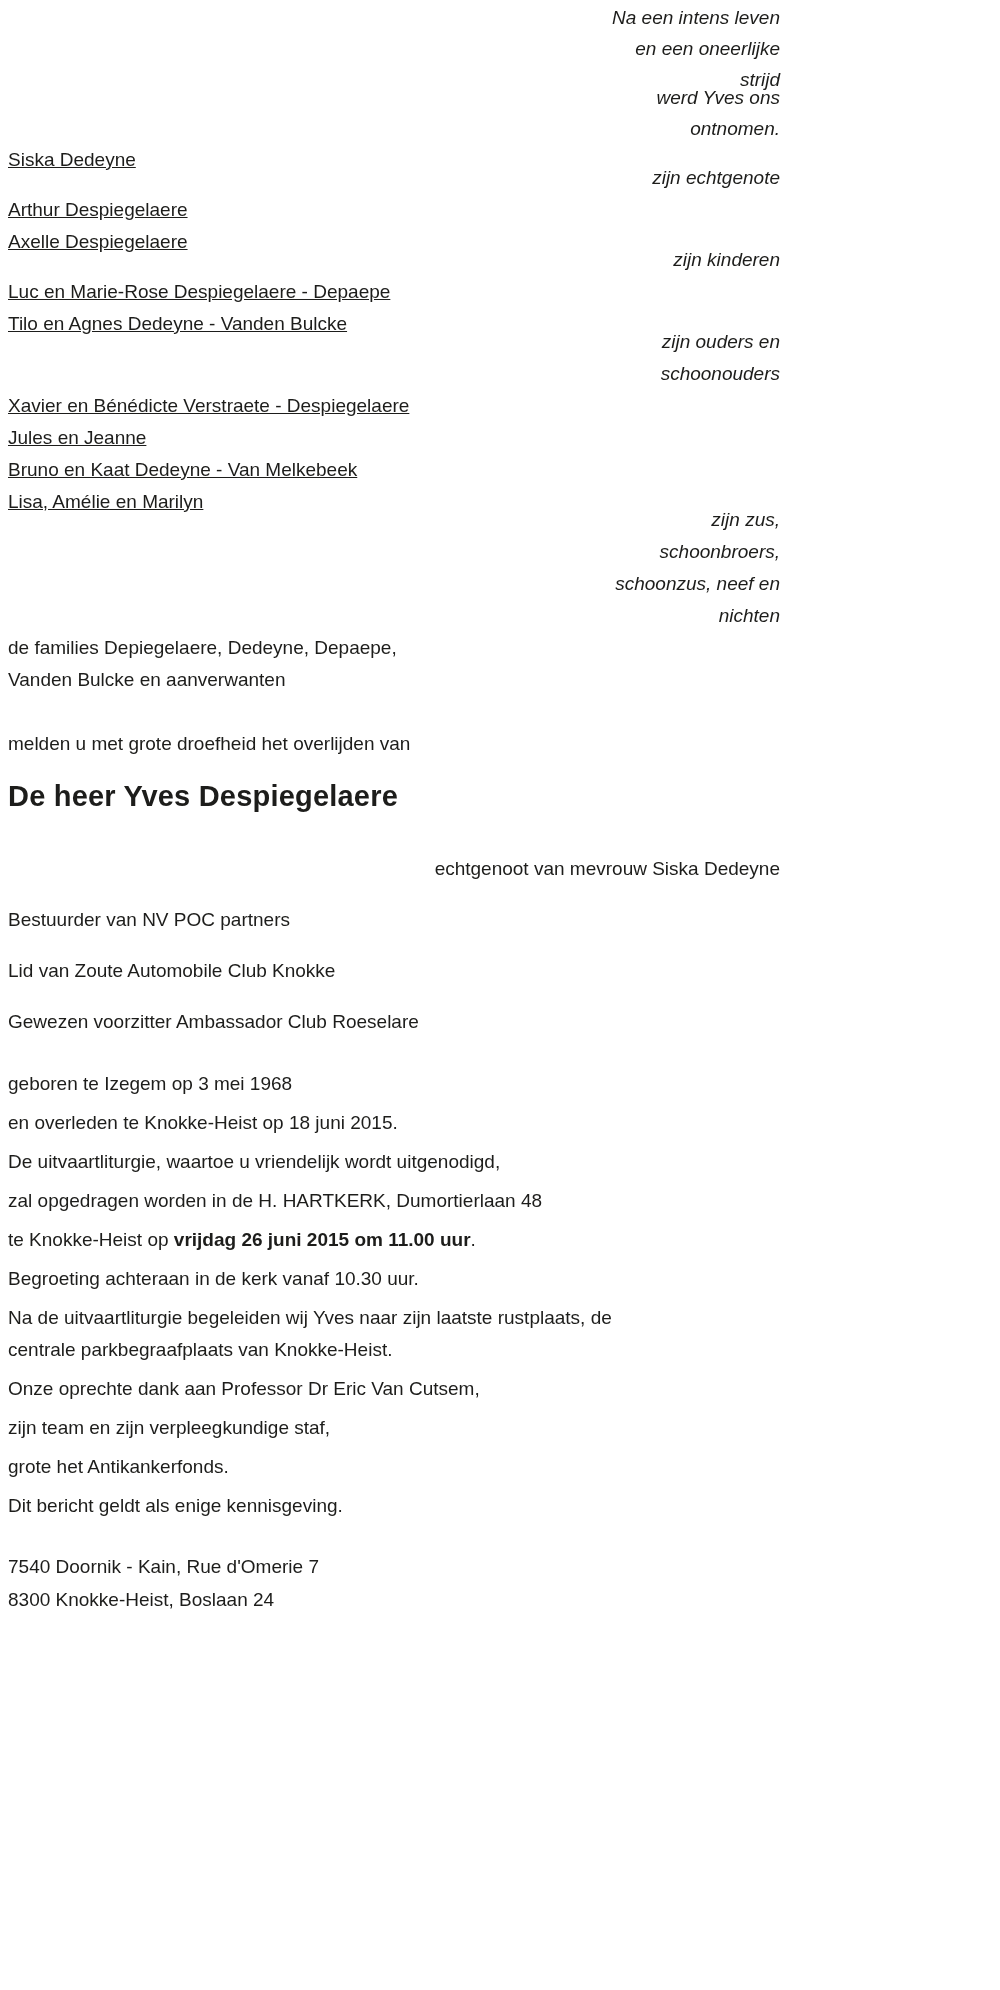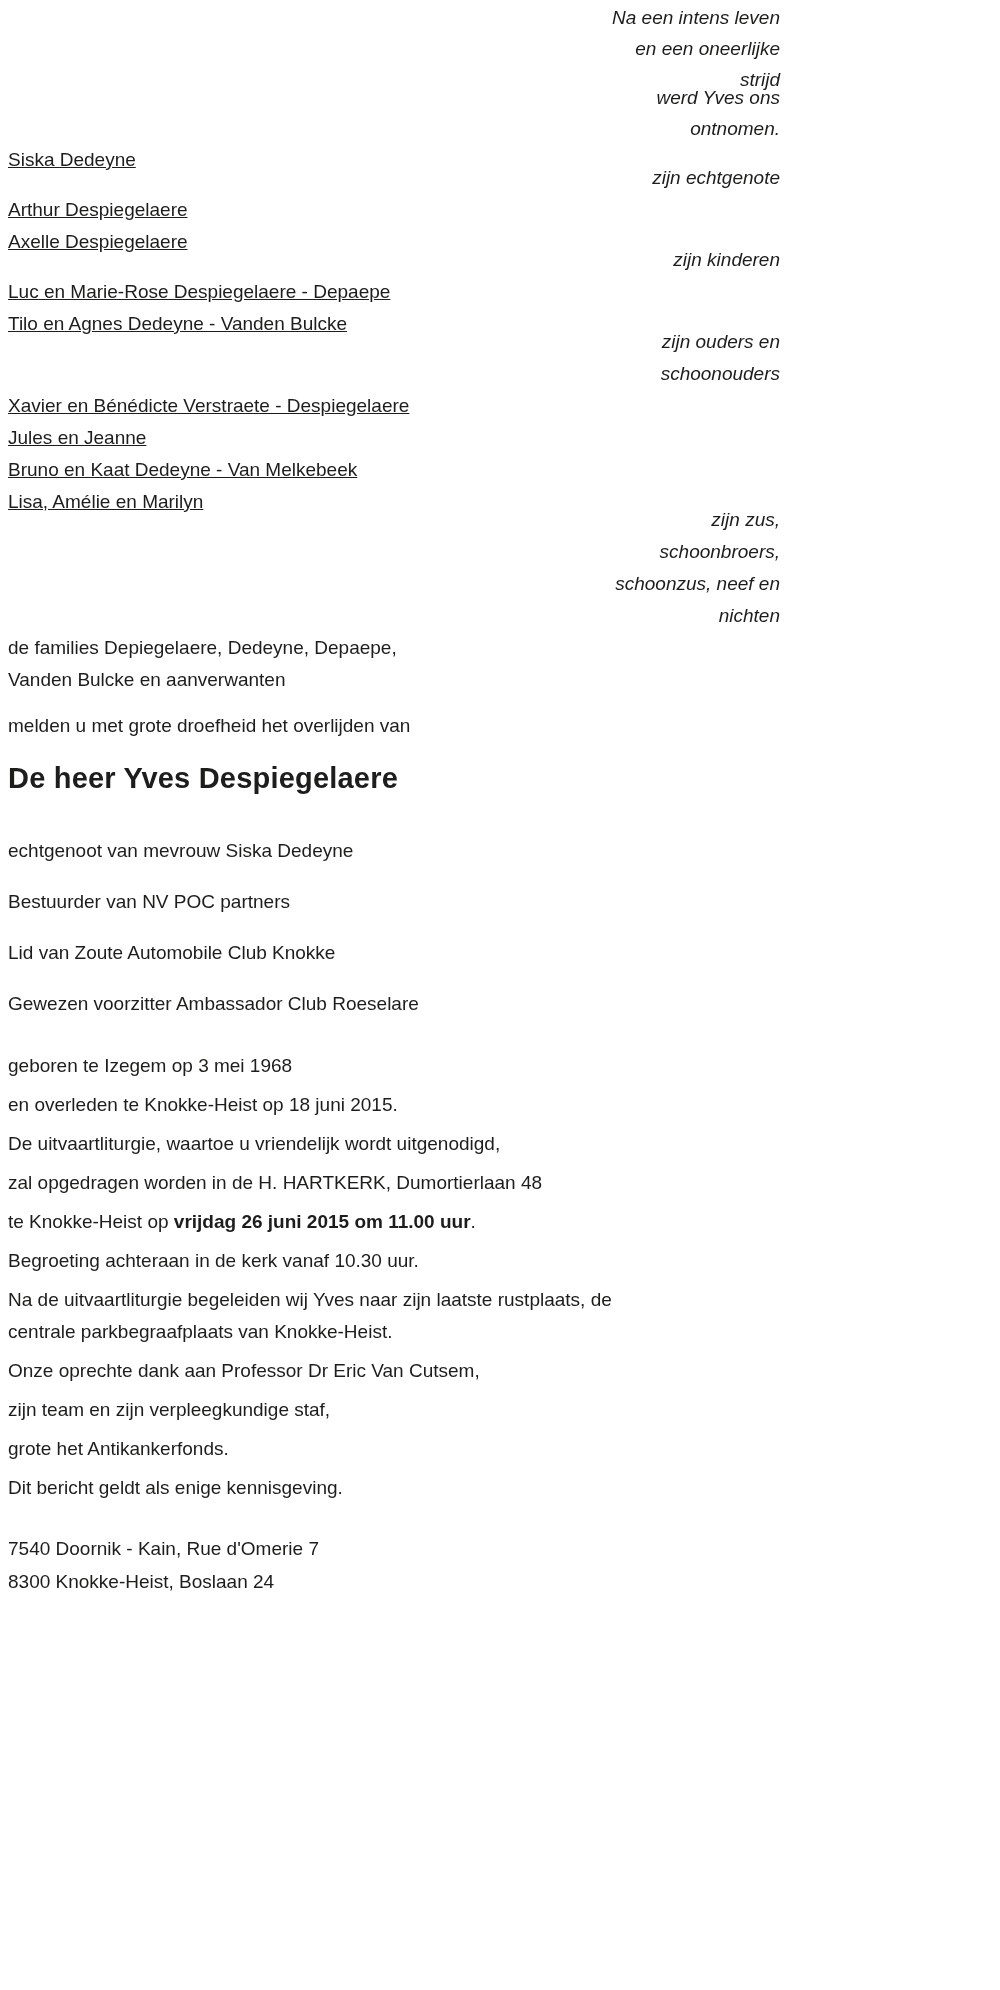--- a/index.html
+++ b/index.html
@@ -41,35 +41,36 @@
     font-style: italic;
     margin-top: -14px;
   }
   .group .relations .line { line-height: 32px; }
 
   
   .families-note { margin-top: 0; }
   .families-note .line { line-height: 32px; }
 
   .announcement {
-    margin-top: 14px;
+    margin-top: 32px;
     line-height: 32px;
   }
 
   .deceased-name {
     margin-top: 18px;
     font-size: 29px;
     font-weight: bold;
     line-height: 36px;
     letter-spacing: 0.2px;
   }
 
   .spouse-line {
     margin-top: 39px;
     line-height: 32px;
+    text-align: right;
   }
 
   .titles { margin-top: 7px; }
   .titles .line { line-height: 32px; margin-top: 19px; }
 
   .body-section { margin-top: 30px; }
   .para {
     margin: 0 0 7px 0;
   }
   .para .line { line-height: 32px; }

